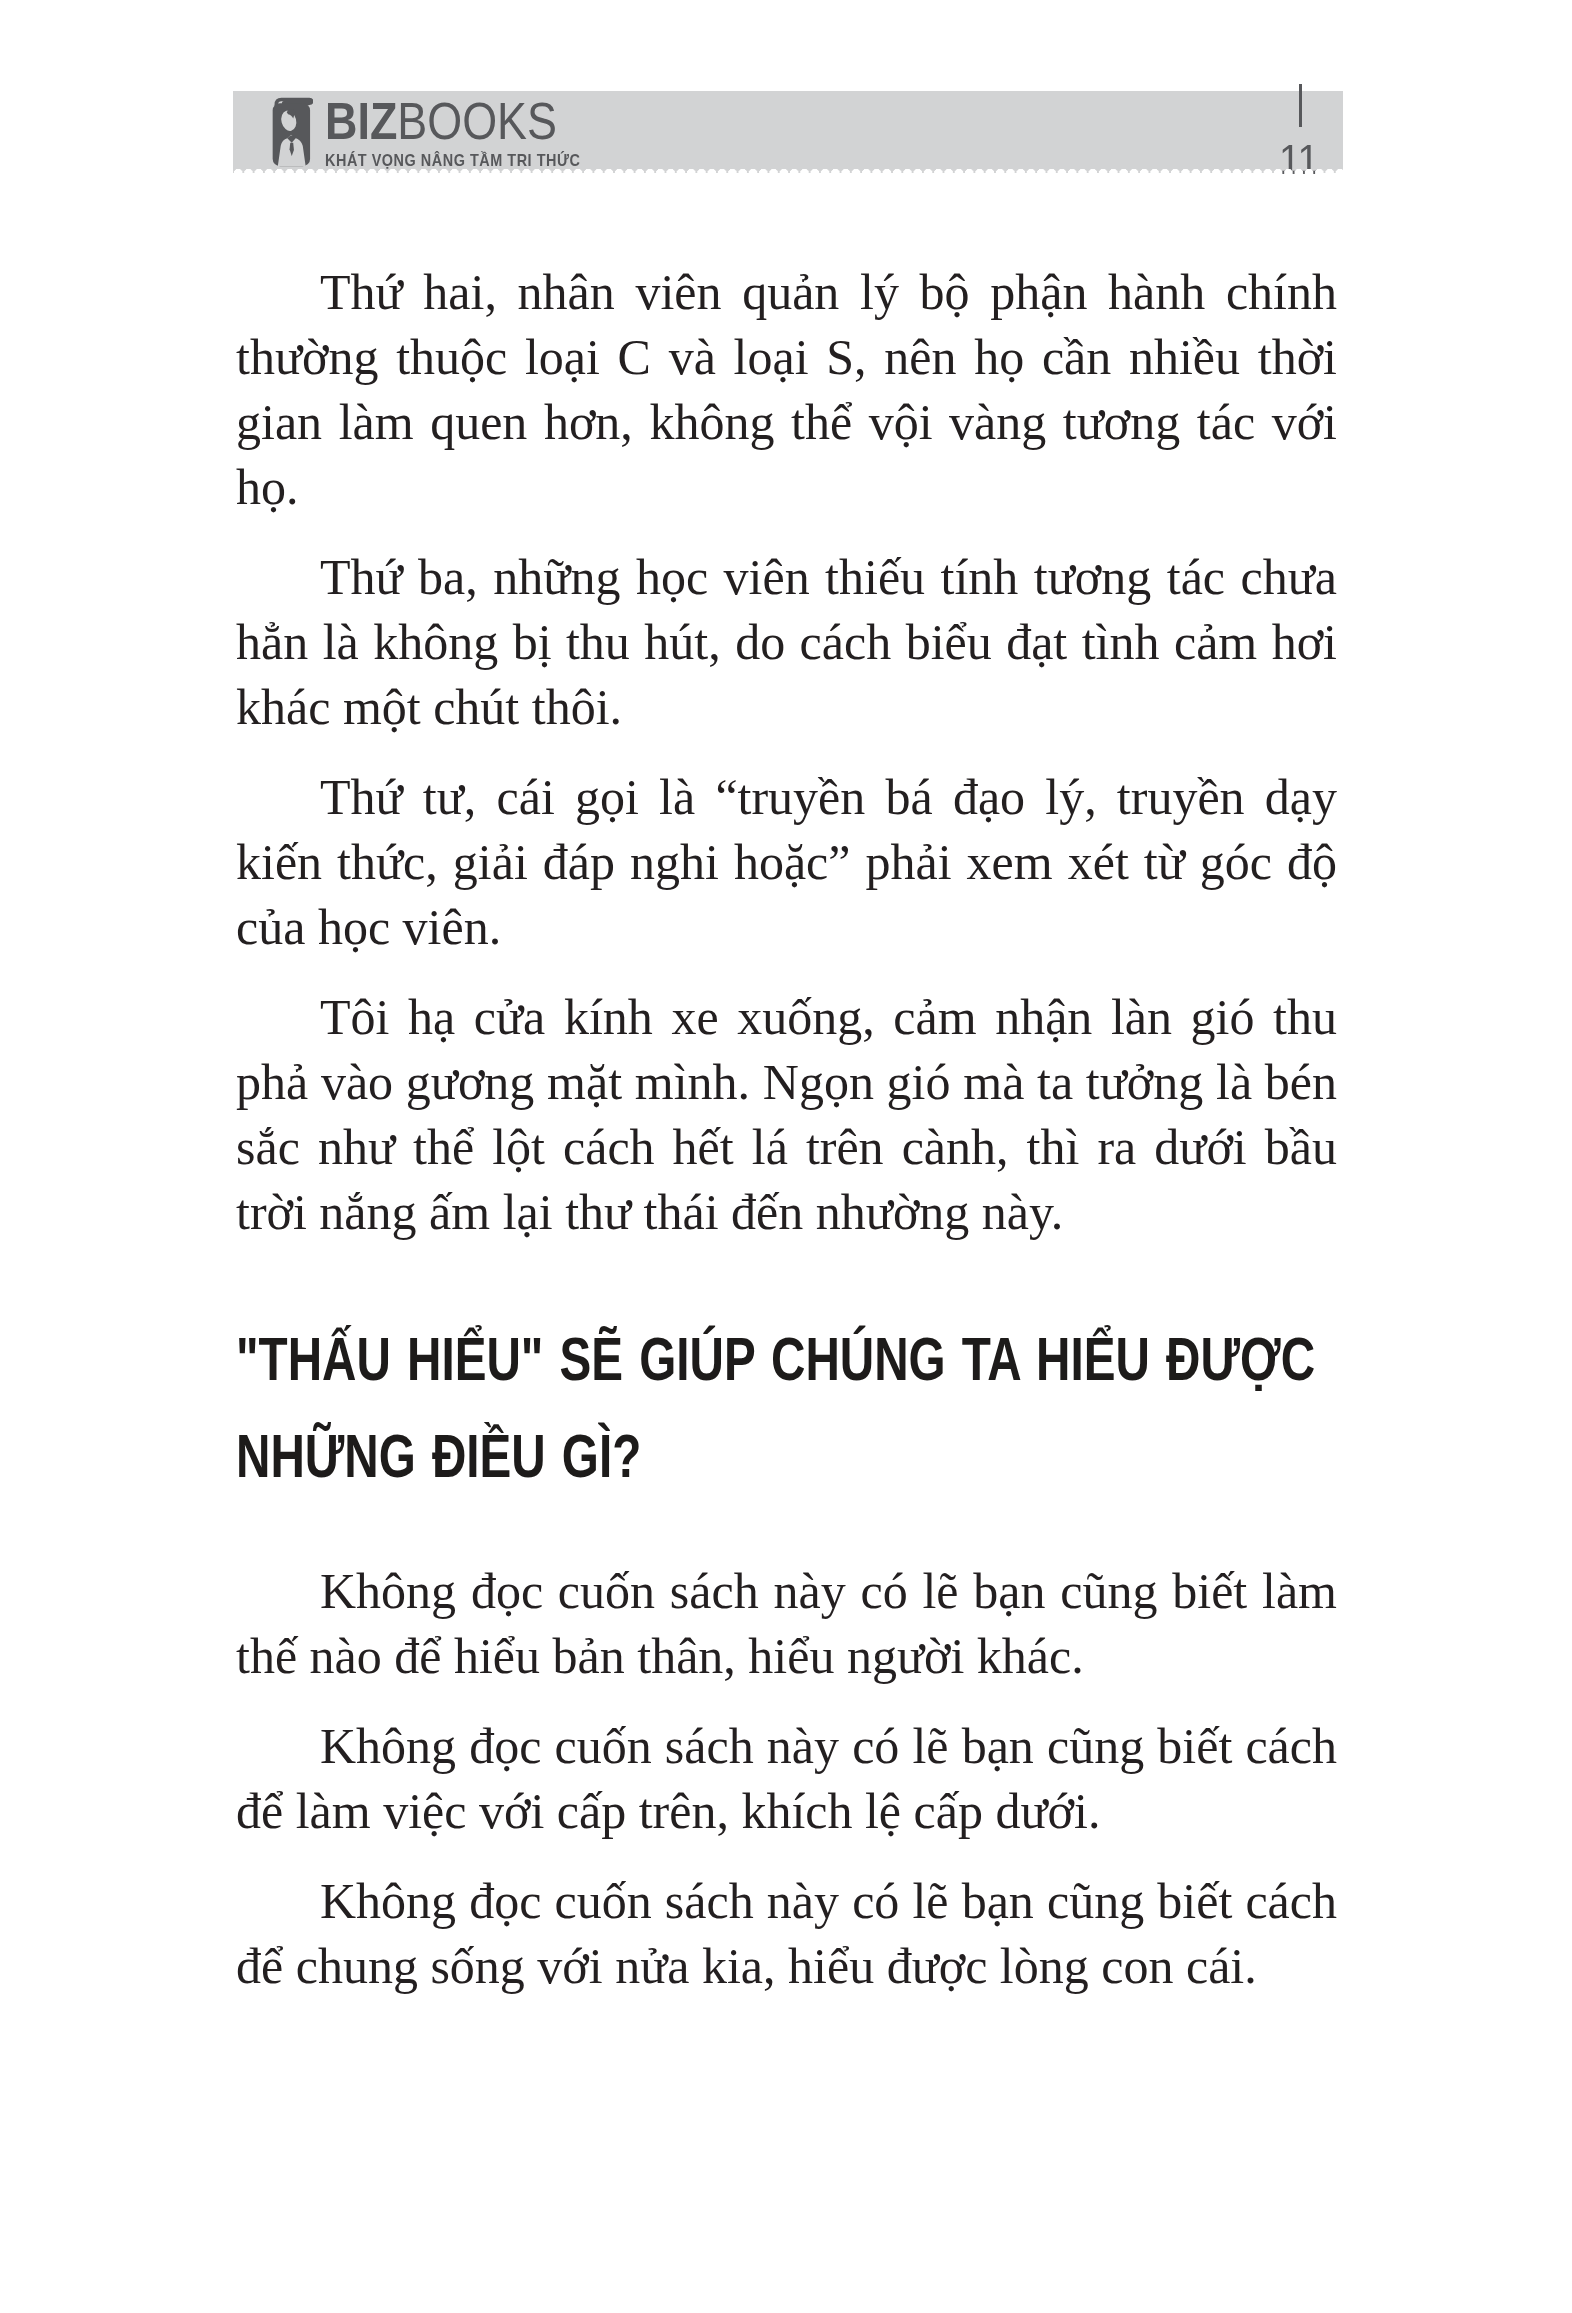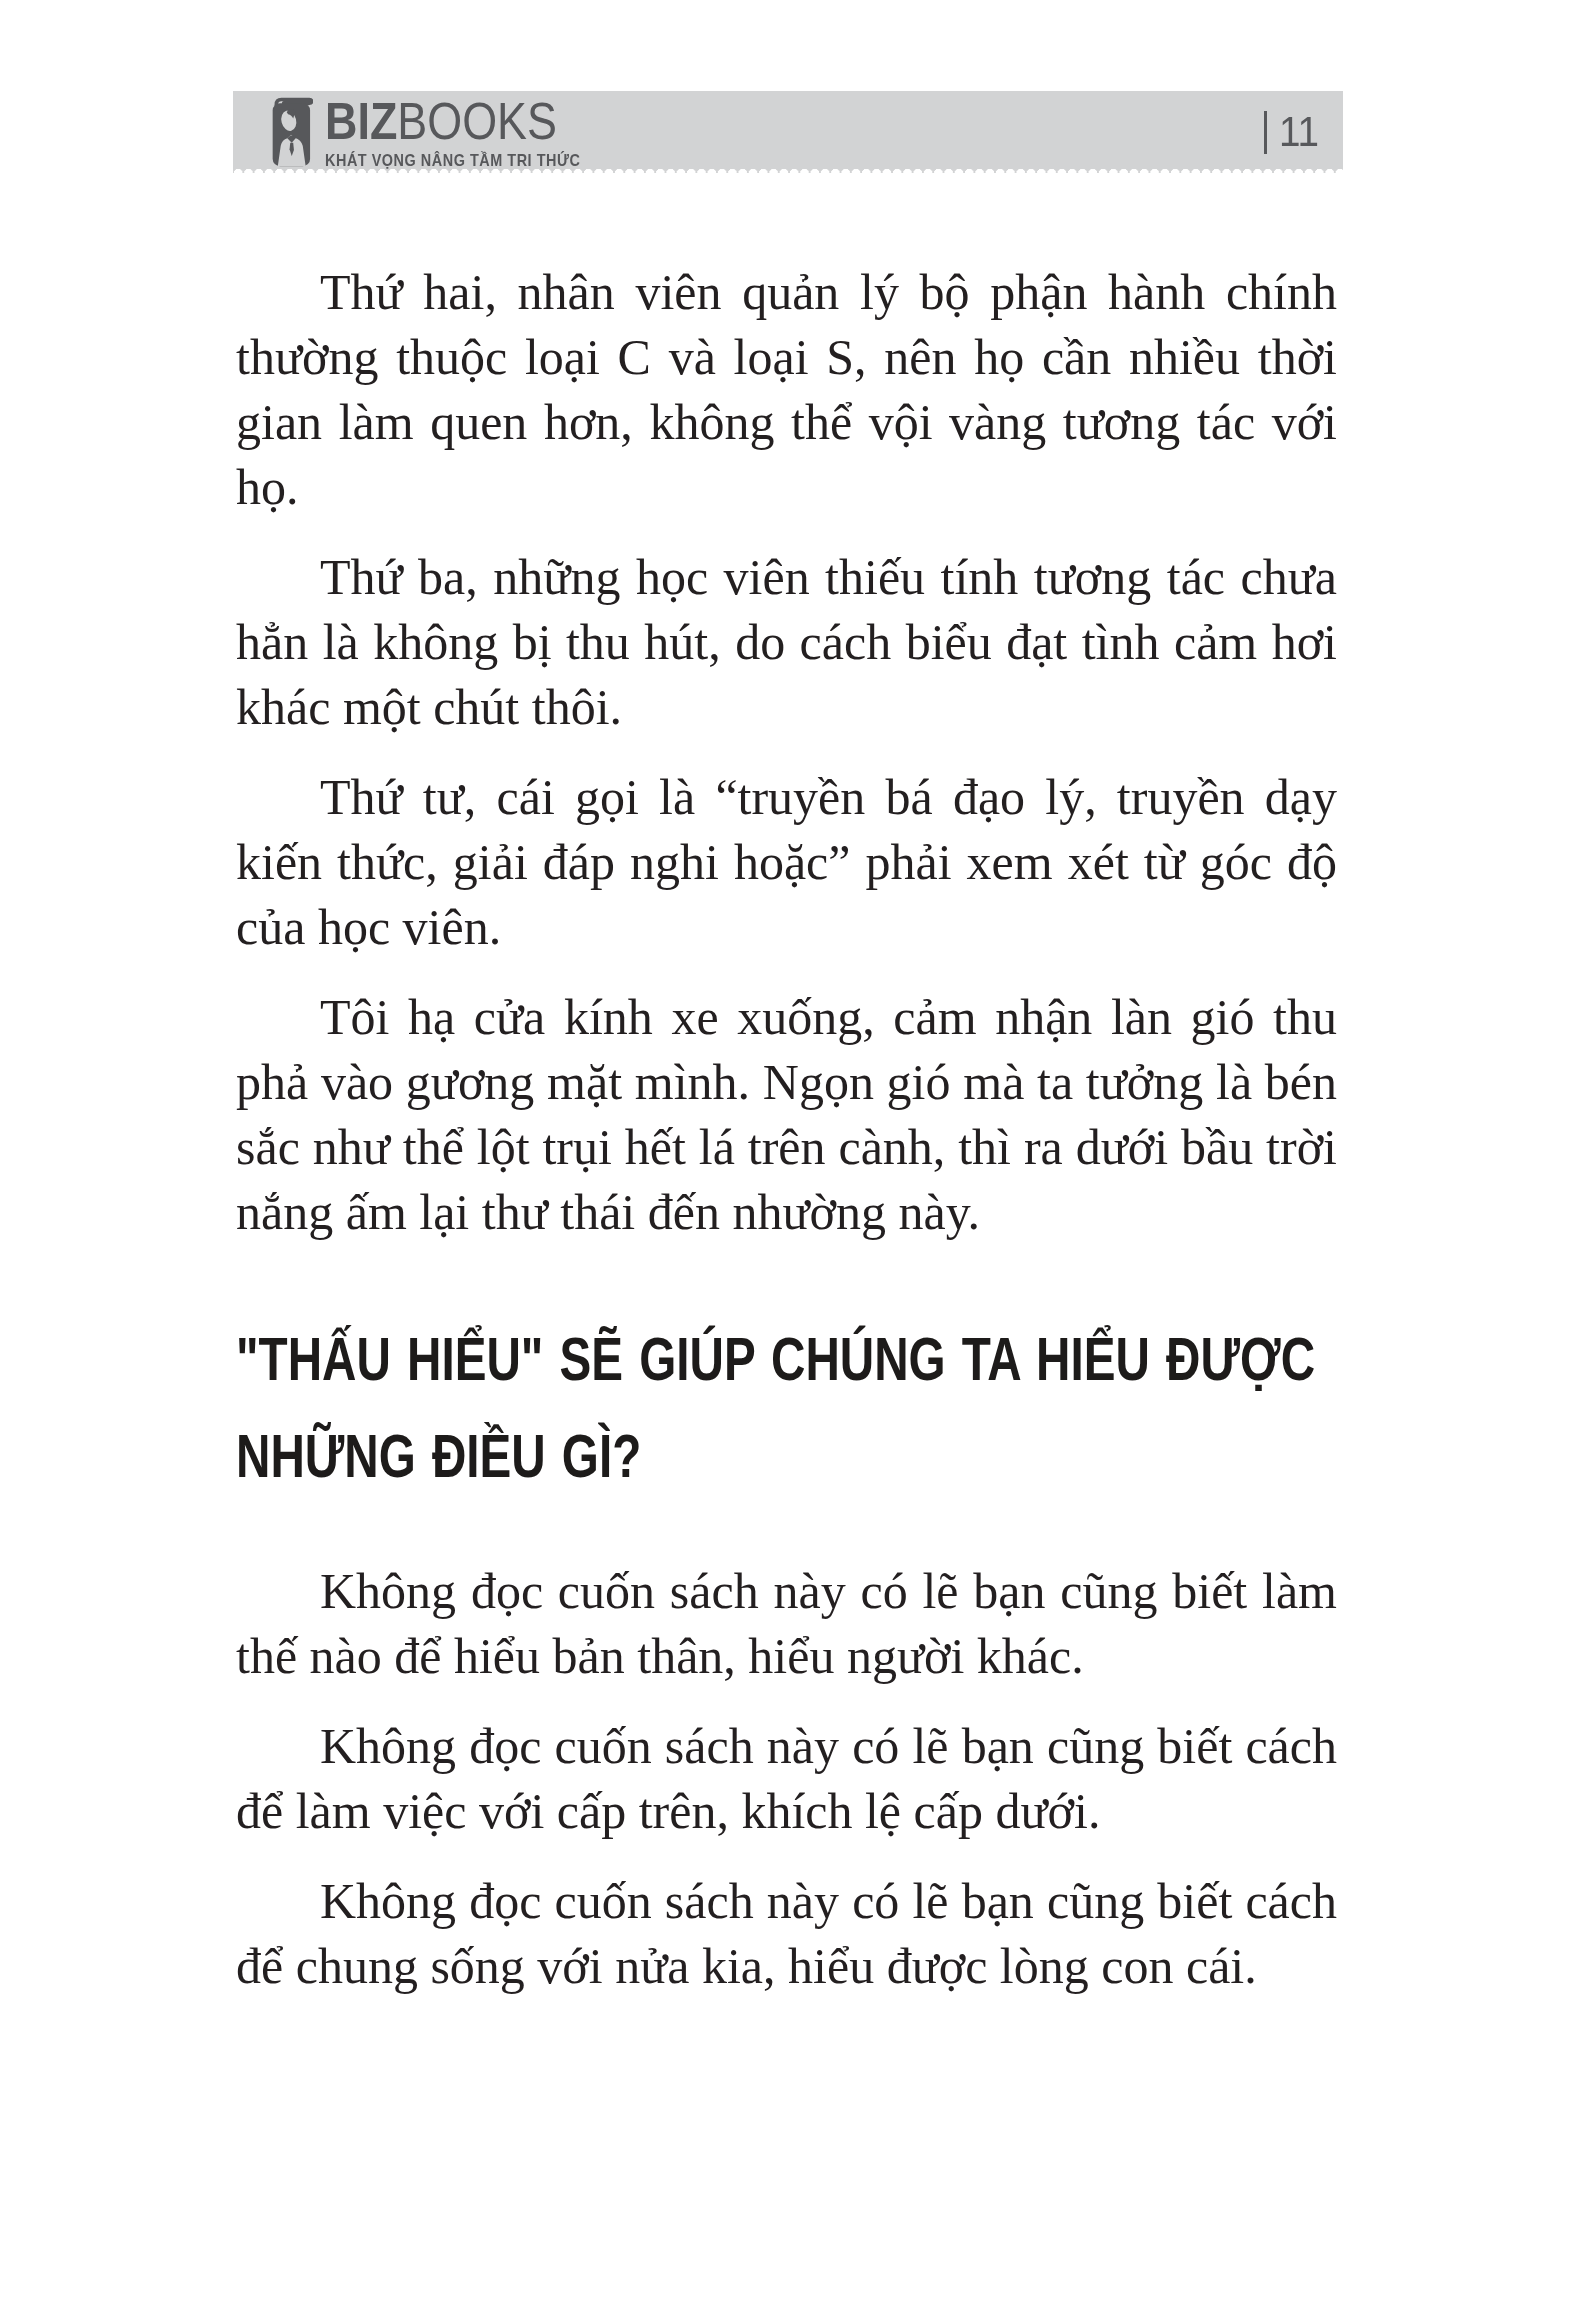--- a/index.html
+++ b/index.html
@@ -31,21 +31,21 @@
     transform:scaleX(0.88);transform-origin:left center;
     font-family:"Liberation Sans","DejaVu Sans",sans-serif;
     color:#57585b;line-height:1;white-space:nowrap;
   }
   .brand-name{font-size:51px;letter-spacing:0px;}
   .brand-name .biz{font-weight:700;}
   .brand-name .books{font-weight:400;}
   .tagline{font-size:16.4px;font-weight:700;letter-spacing:0.6px;margin-top:5.6px;}
   .pagenum{
     display:flex;align-items:center;gap:12px;margin-right:20.6px;
-    font-family:"Liberation Sans","DejaVu Sans",sans-serif;color:#57585b;
+    font-family:"Liberation Sans","DejaVu Sans",sans-serif;color:#57585b;flex-direction:column;
   }
   .pagenum .sep{width:2.8px;height:43px;background:#57585b;display:block;}
   .pagenum .num{font-size:42px;line-height:1;transform:scaleX(0.92);transform-origin:left center;}
 
   
   .content{
     position:absolute;left:236px;top:260px;width:1101px;
   }
   p.body{
     margin:0 0 25px 0;
@@ -96,21 +96,21 @@
       <span class="sep"></span>
       <span class="num">11</span>
     </div>
     <div class="perforation"></div>
   </header>
 
   <main class="content">
     <p class="body">Thứ hai, nhân viên quản lý bộ phận hành chính thường thuộc loại C và loại S, nên họ cần nhiều thời gian làm quen hơn, không thể vội vàng tương tác với họ.</p>
     <p class="body">Thứ ba, những học viên thiếu tính tương tác chưa hẳn là không bị thu hút, do cách biểu đạt tình cảm hơi khác một chút thôi.</p>
     <p class="body">Thứ tư, cái gọi là “truyền bá đạo lý, truyền dạy kiến thức, giải đáp nghi hoặc” phải xem xét từ góc độ của học viên.</p>
-    <p class="body">Tôi hạ cửa kính xe xuống, cảm nhận làn gió thu phả vào gương mặt mình. Ngọn gió mà ta tưởng là bén sắc như thể lột trụi hết lá trên cành, thì ra dưới bầu trời nắng ấm lại thư thái đến nhường này.</p>
+    <p class="body">Tôi hạ cửa kính xe xuống, cảm nhận làn gió thu phả vào gương mặt mình. Ngọn gió mà ta tưởng là bén sắc như thể lột cách hết lá trên cành, thì ra dưới bầu trời nắng ấm lại thư thái đến nhường này.</p>
 
     <h2 class="heading">
       <span class="heading-inner">"THẤU HIỂU" SẼ GIÚP CHÚNG TA HIỂU ĐƯỢC NHỮNG ĐIỀU GÌ?</span>
     </h2>
 
     <p class="body">Không đọc cuốn sách này có lẽ bạn cũng biết làm thế nào để hiểu bản thân, hiểu người khác.</p>
     <p class="body">Không đọc cuốn sách này có lẽ bạn cũng biết cách để làm việc với cấp trên, khích lệ cấp dưới.</p>
     <p class="body">Không đọc cuốn sách này có lẽ bạn cũng biết cách để chung sống với nửa kia, hiểu được lòng con cái.</p>
   </main>
 

